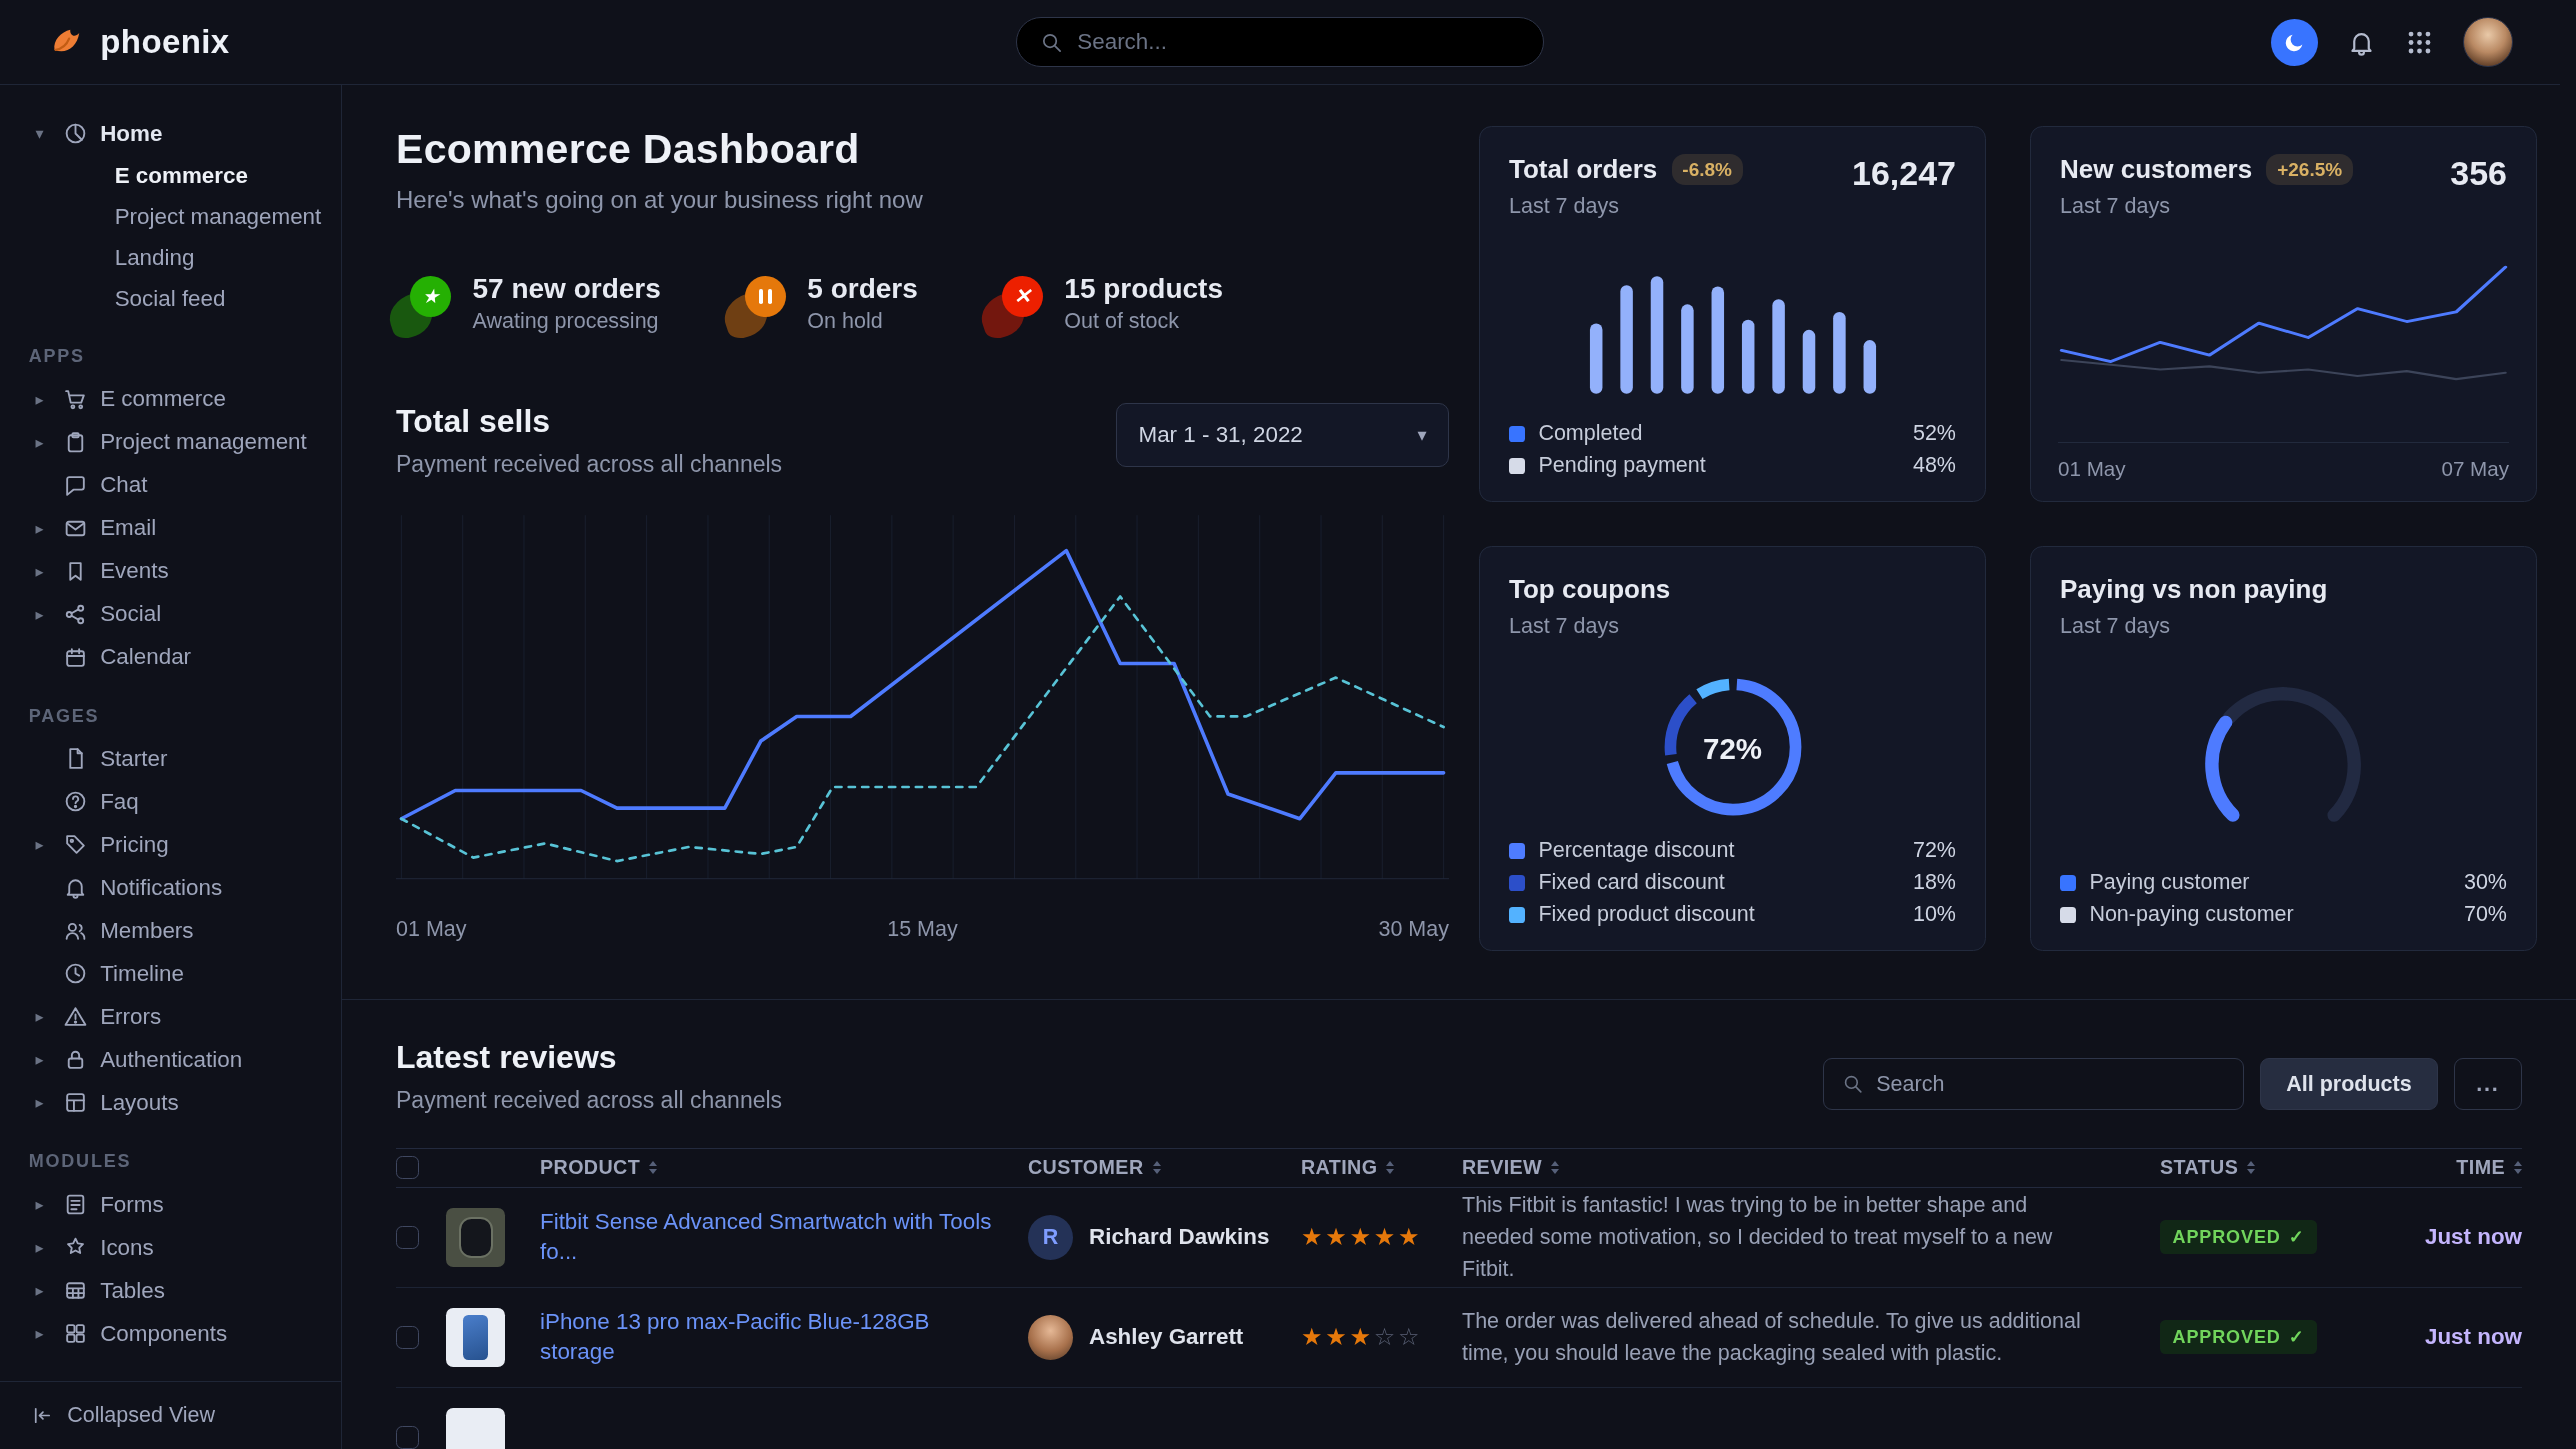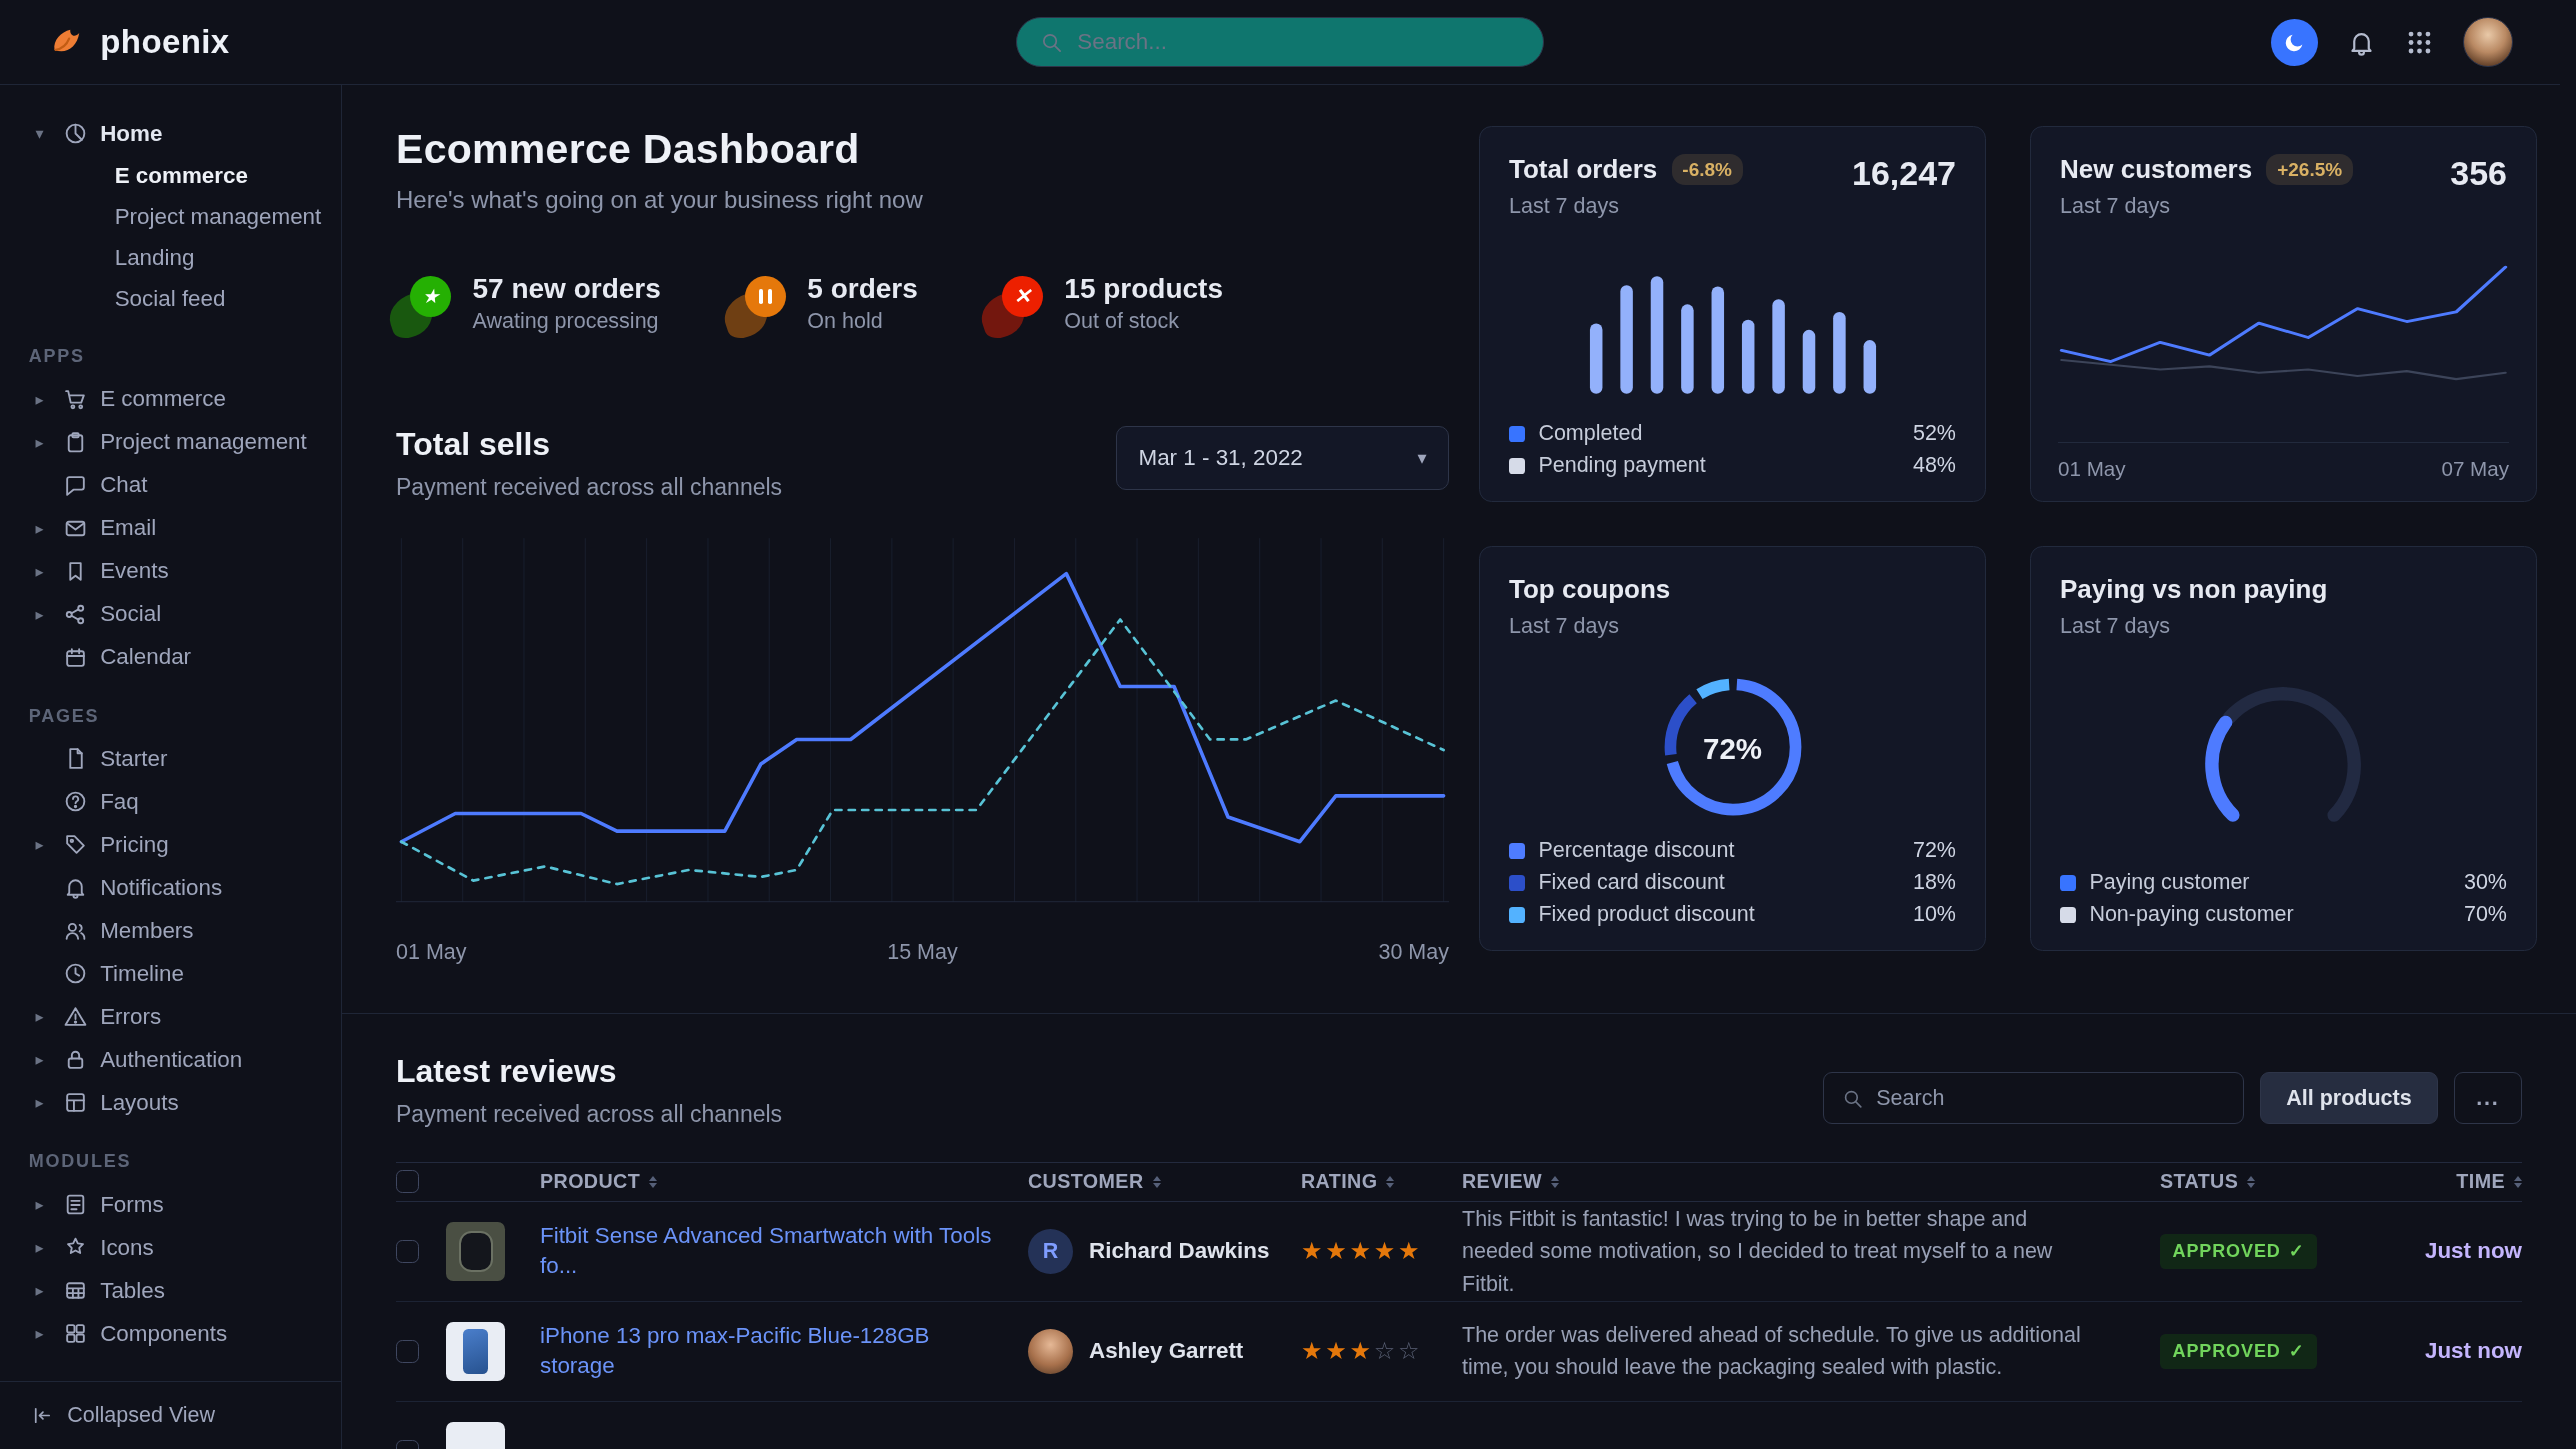--- a/index.html
+++ b/index.html
@@ -6,21 +6,21 @@
   html,body { background:#090b12; font-family:"Liberation Sans", sans-serif; }
   .app { position:relative; width:2576px; height:1449px; background:#0f111a; color:#9fa6bc; overflow:hidden; }
 
   
   .navbar { position:absolute; top:0; left:0; right:16px; height:85px; display:flex; align-items:center;
             padding:0 47px 0 50px; border-bottom:0.9px solid #1f2637; background:#0f111a; z-index:10; }
   .brand { display:flex; align-items:center; gap:14.3px; }
   .brand-name { font-size:33px; font-weight:700; color:#eef1f7; letter-spacing:0.4px; }
   .nav-search { position:absolute; left:50%; transform:translateX(-50%); width:528px; height:50px;
                 border:0.9px solid #2e3549; border-radius:25px; display:flex; align-items:center; gap:14.3px;
-                padding:0 23px; background:#0f766e; }
+                padding:0 23px; background:#000000; }
   .nav-search svg { width:23px; height:23px; color:#6b7385; flex:none; }
   .nav-search input { background:transparent; border:none; outline:none; color:#cfd5e3; font-size:22.4px; width:100%;
                       font-family:"Liberation Sans", sans-serif; }
   .nav-search input::placeholder { color:#6b7385; }
   .nav-right { margin-left:auto; display:flex; align-items:center; gap:29px; }
   .moon-btn { width:47px; height:47px; border-radius:50%; background:#3874ff; display:flex; align-items:center;
               justify-content:center; cursor:pointer; }
   .moon-btn svg { width:25px; height:25px; }
   .icon-btn { color:#b4bbce; display:flex; align-items:center; cursor:pointer; }
   .icon-btn svg { width:29px; height:29px; }
@@ -61,21 +61,21 @@
   .blob-bg { position:absolute; left:-7.2px; bottom:-5.4px; width:45px; height:41px; opacity:.45;
              border-radius:70% 30% 60% 40% / 60% 40% 70% 30%; transform:rotate(-18deg); }
   .blob-circle { position:absolute; right:0; top:0; width:41px; height:41px; border-radius:50%;
                  display:flex; align-items:center; justify-content:center; color:#fff; font-size:19.7px; }
   .pause-bars { display:flex; gap:4.5px; }
   .pause-bars i { width:4.5px; height:15px; background:#fff; border-radius:1.8px; display:block; }
   .xmark { font-size:20.6px; font-weight:700; }
   .stat-value { font-size:28px; font-weight:700; color:#e7eaf2; }
   .stat-caption { font-size:21.5px; color:#8e96ab; margin-top:4.5px; }
 
-  .sells-header { display:flex; justify-content:space-between; align-items:flex-start; margin-top:92px; }
+  .sells-header { display:flex; justify-content:space-between; align-items:flex-start; margin-top:69px; }
   .h2 { font-size:32px; font-weight:800; color:#eef1f7; }
   .h2-sub { font-size:23px; color:#8e96ab; margin-top:10.7px; }
   .date-select { width:333px; height:64px; border:0.9px solid #2e3549; border-radius:10px; display:flex;
                  align-items:center; justify-content:space-between; padding:0 21.5px; font-size:22.4px;
                  color:#cfd5e3; background:#131726; cursor:pointer; }
   .date-select .chev { color:#9fa6bc; font-size:18px; }
   .main-chart-wrap { margin-top:30px; }
   .main-chart-labels { display:flex; justify-content:space-between; margin-top:12.5px; font-size:21.5px; color:#8e96ab; }
 
   

